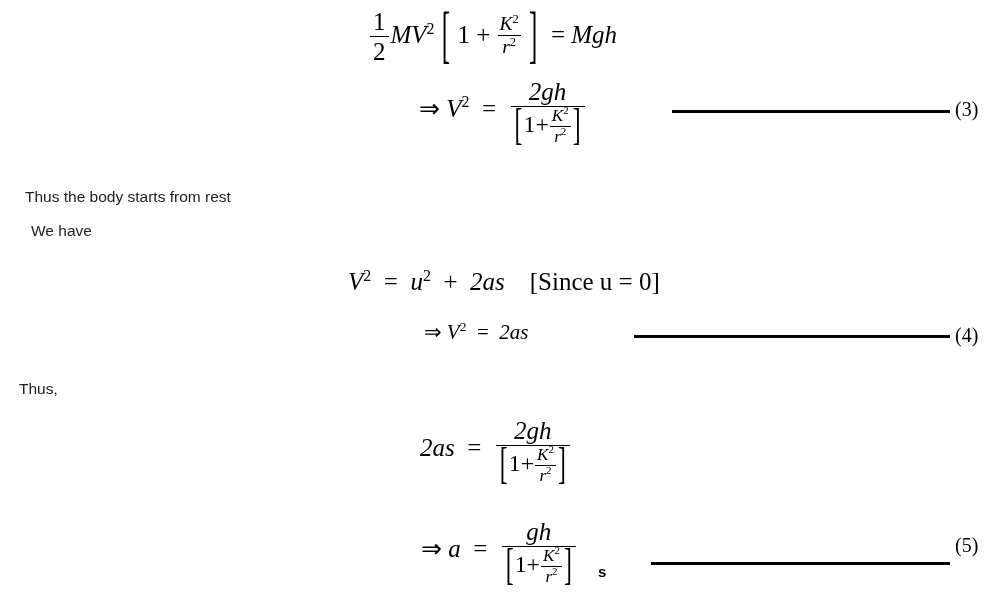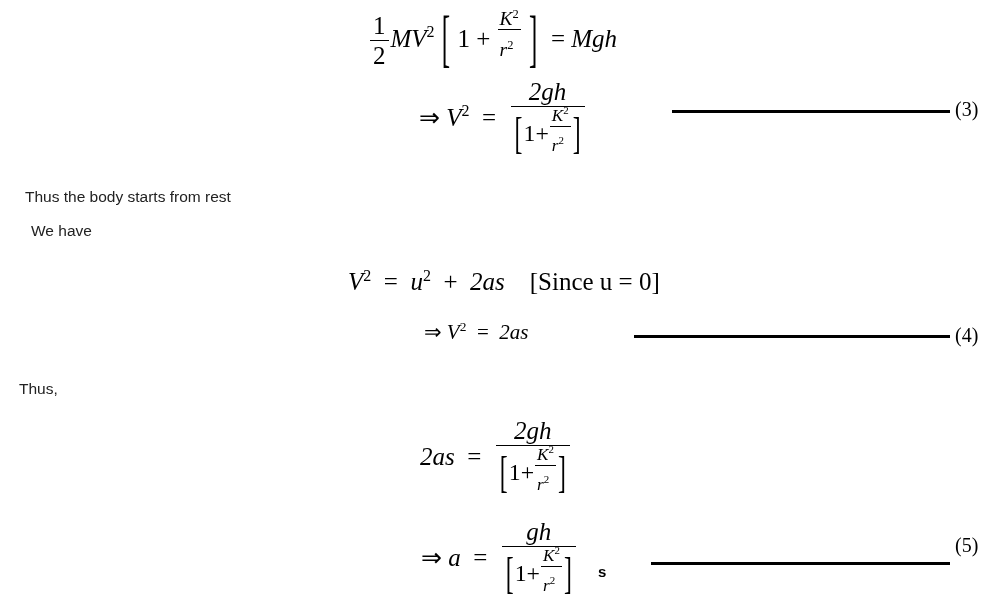--- a/index.html
+++ b/index.html
@@ -55,26 +55,26 @@
   .frac > .den {
     display: block;
     border-top: 1.1px solid #000;
     padding: 0 3px;
     line-height: 1.18;
   }
   
   .sfrac {
     display: inline-block;
     vertical-align: -0.45em;
-    text-align: left;
+    text-align: center;
     font-size: 0.72em;
     margin: 0 1px;
   }
   .sfrac > .num { display: block; padding: 0 2px; line-height: 1.1; }
-  .sfrac > .den { display: block; border-top: 1px solid #000; padding: 9px 2px; line-height: 1.15; }
+  .sfrac > .den { display: block; border-top: 1px solid #000; padding: 0 2px; line-height: 1.15; }
 
   sup.exp { font-size: 0.64em; vertical-align: super; font-style: normal; line-height: 0; }
 
   
   .brk {
     display: inline-block;
     font-family: "Liberation Serif", serif;
     font-style: normal;
     transform: scaleY(2.05);
     transform-origin: center;

